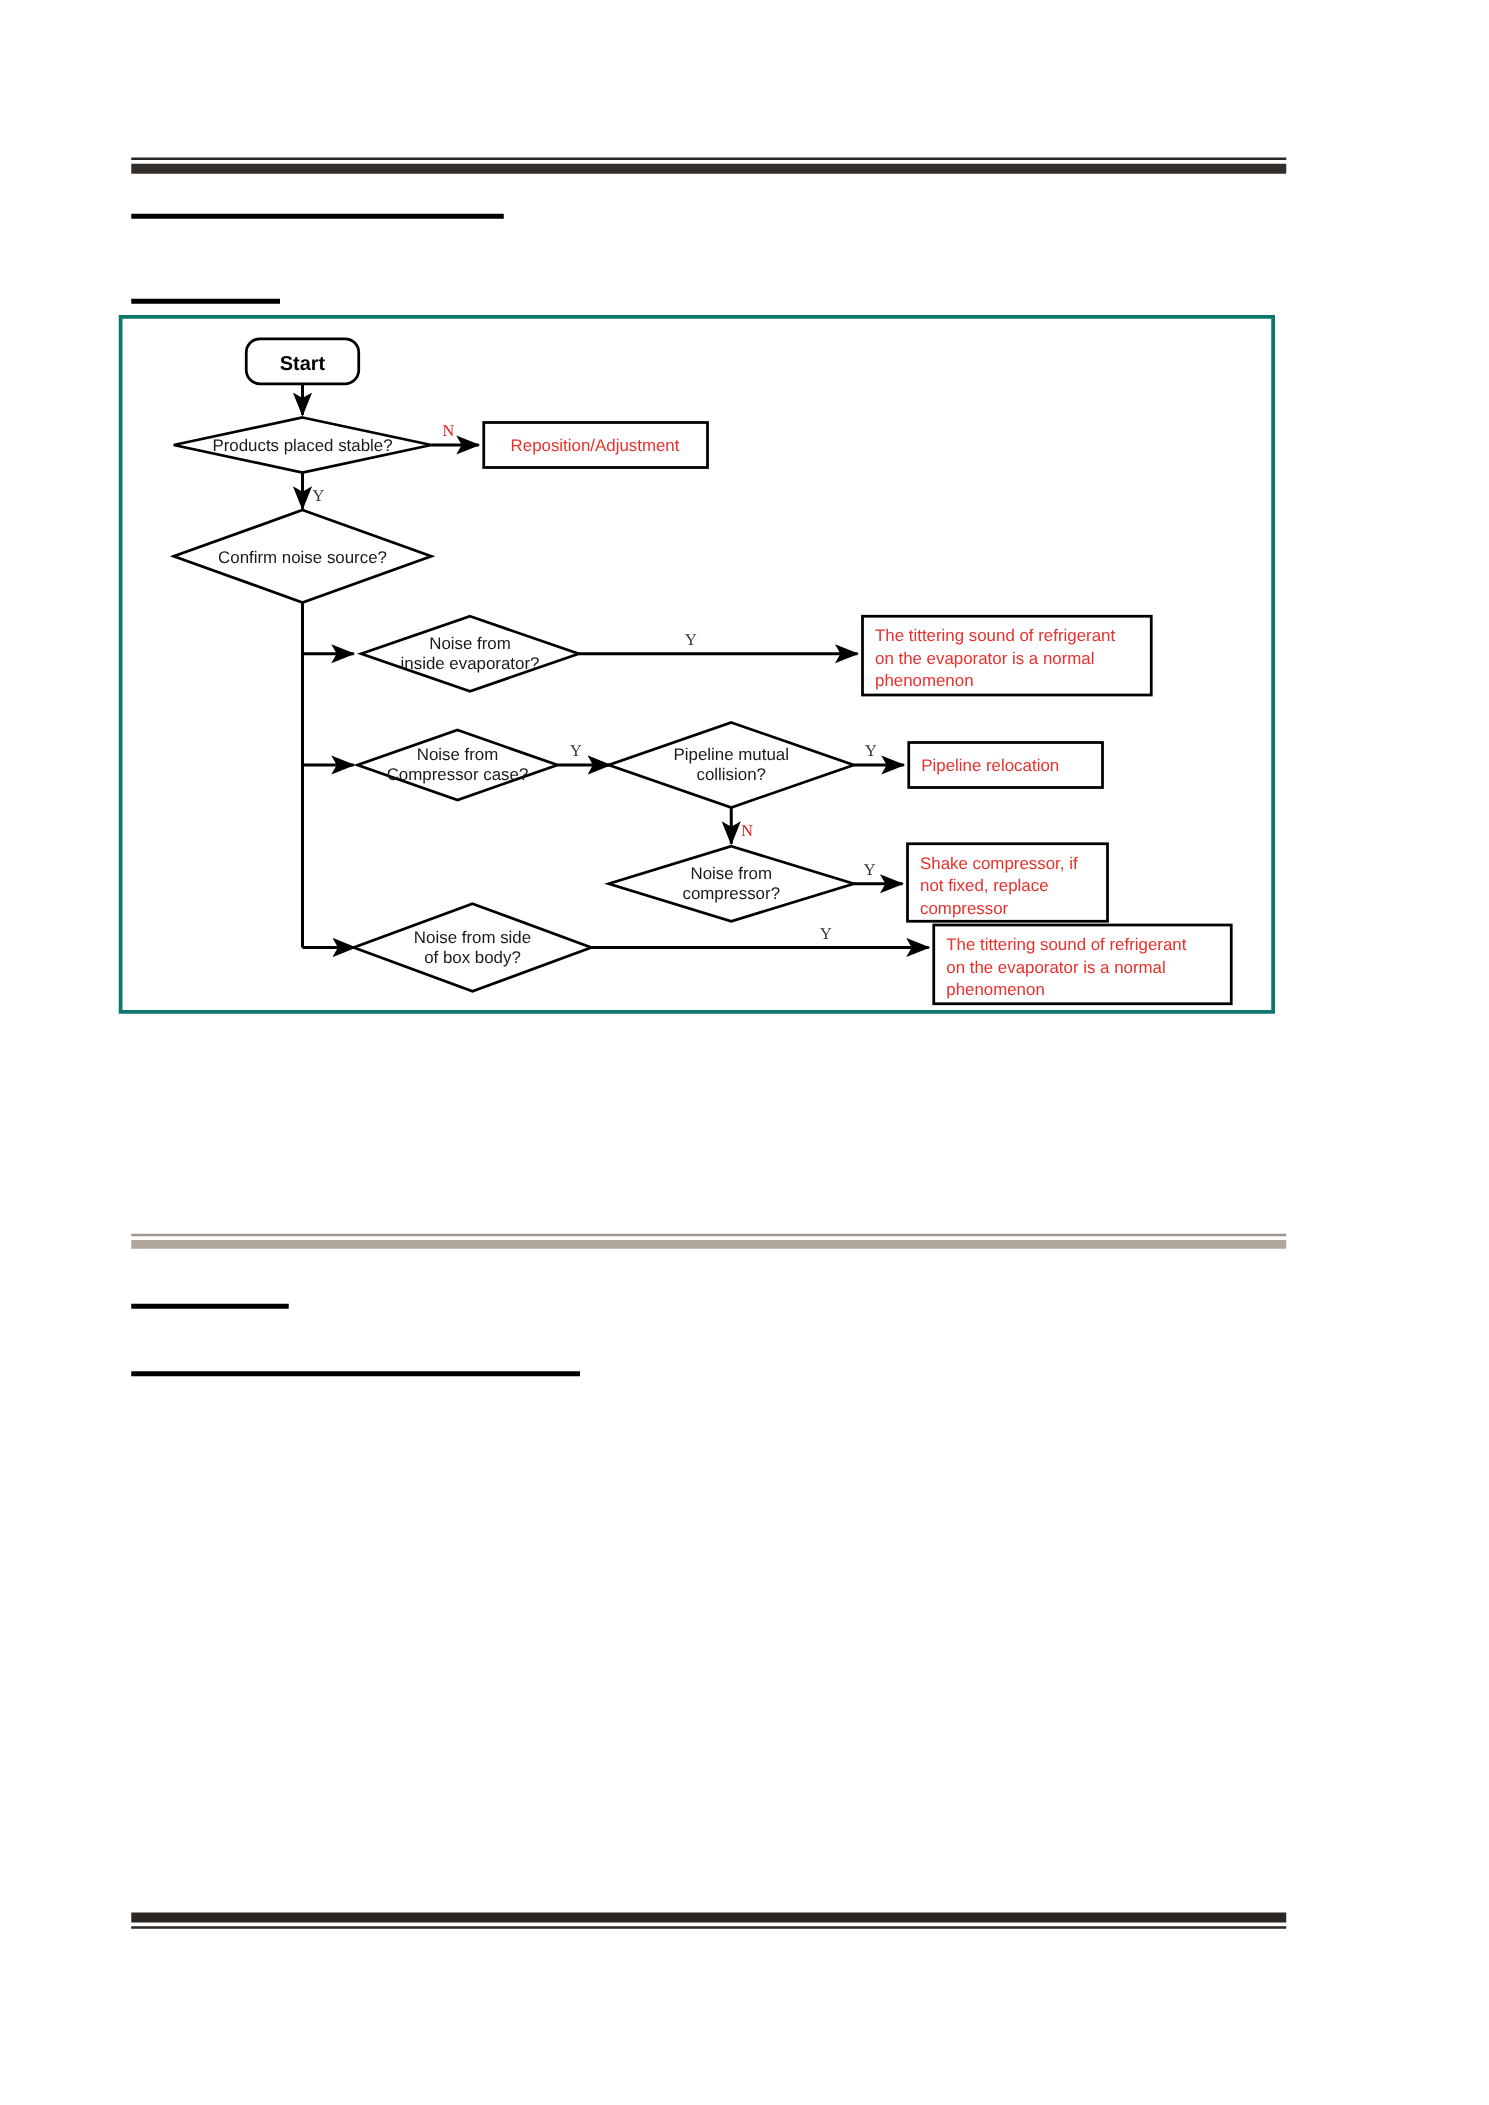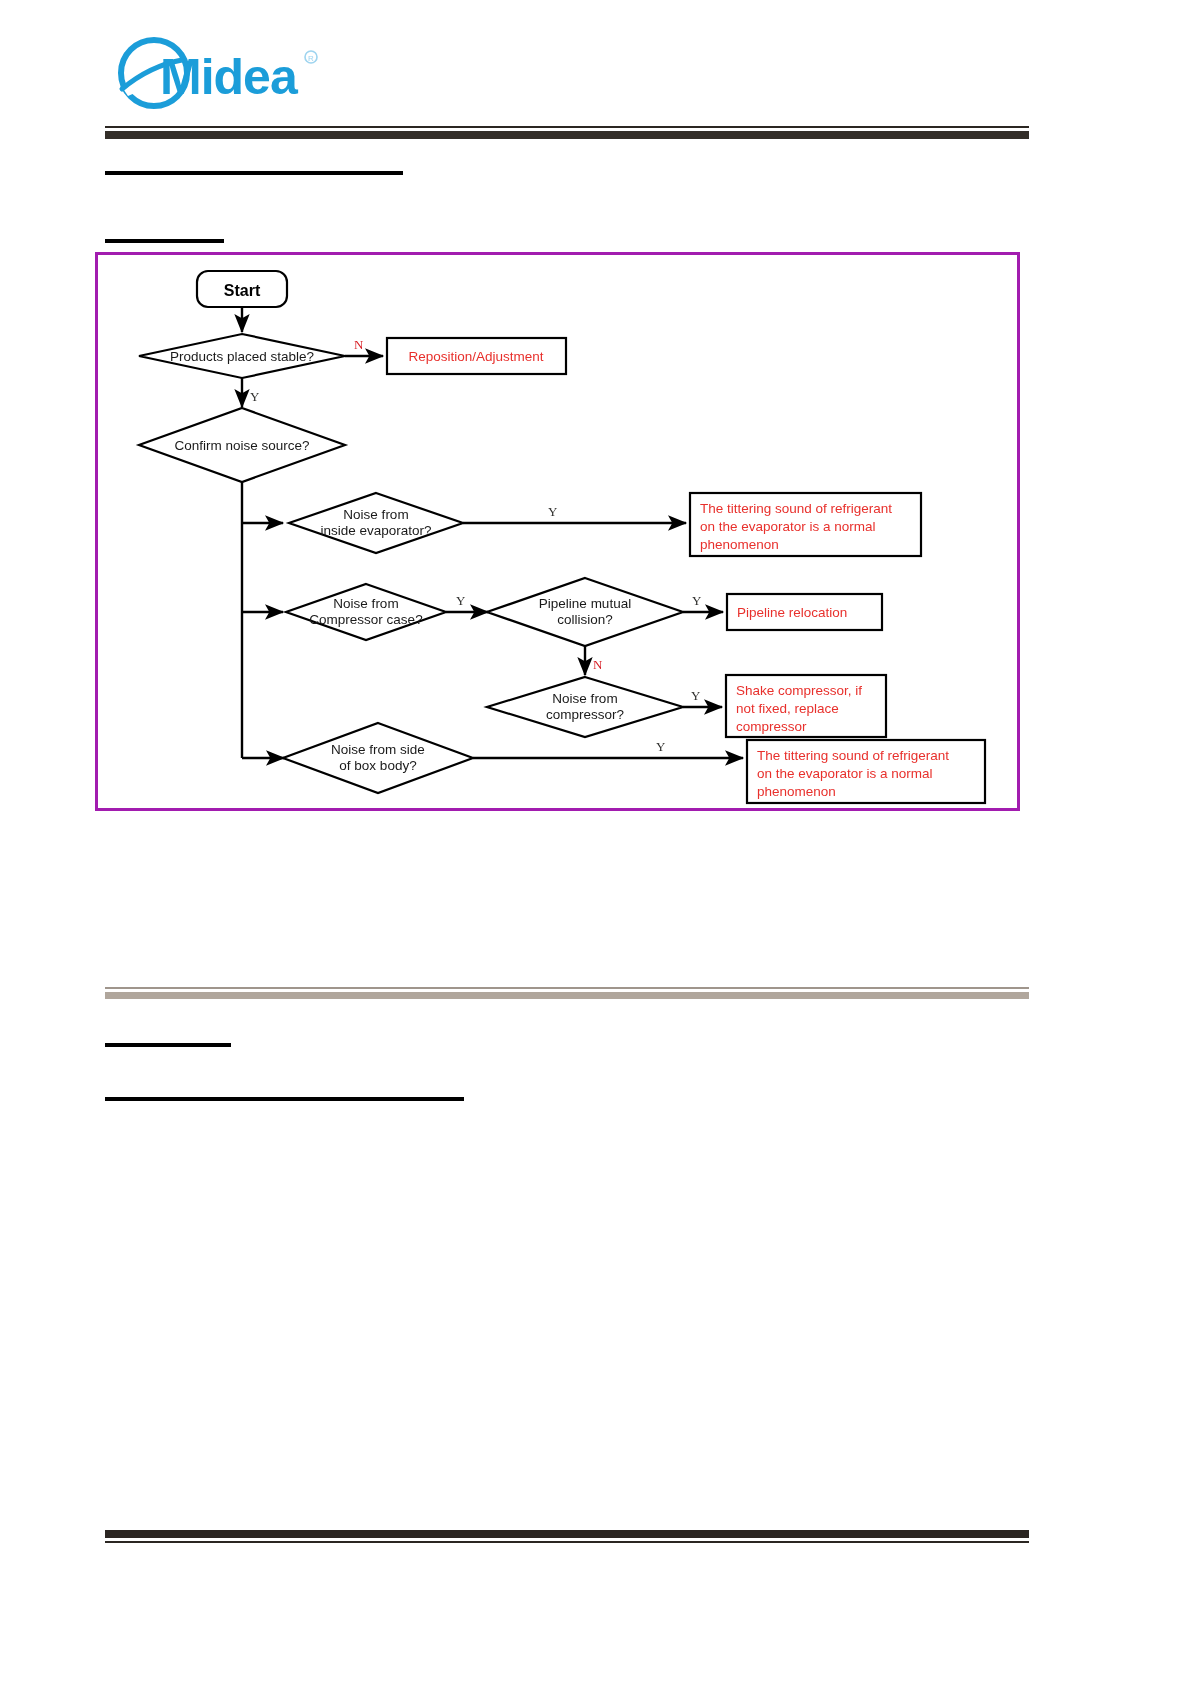--- a/index.html
+++ b/index.html
@@ -69,21 +69,21 @@
     background: #b0a69c;
   }
 
   
   #flowchart-frame {
     position: absolute;
     left: 95px;
     top: 252px;
     width: 925px;
     height: 559px;
-    border: 3px solid #a21caf;
+    border: 3px solid #0f766e;
     background: #ffffff;
     box-sizing: border-box;
   }
   #flowchart-svg {
     position: absolute;
     left: 0; top: 0;
   }
 
   .fc-text {
     font-family: "Liberation Sans", sans-serif;
@@ -148,33 +148,20 @@
     width: 924px;
     height: 2px;
     background: #2b2622;
   }
 </style>
 </head>
 <body>
 
 <div id="page-header">
 
-  <div id="brand-logo">
-    <svg width="230" height="82" viewBox="0 0 230 82" xmlns="http://www.w3.org/2000/svg">
-
-      <path d="M 46 8 A 33 33 0 1 0 46 74 A 33 33 0 1 0 46 8 Z" fill="none" stroke="#1b9dd9" stroke-width="6"></path>
-      <path d="M 16 58 C 30 46 48 36 70 32 C 56 44 40 56 20 64 Z" fill="#ffffff"></path>
-      <path d="M 14 57 C 32 42 52 32 74 28" fill="none" stroke="#1b9dd9" stroke-width="5" stroke-linecap="round"></path>
-
-      <text x="52" y="62" font-family="Liberation Sans, sans-serif" font-size="50" font-weight="bold" fill="#1b9dd9" letter-spacing="-1">Midea</text>
-
-      <circle cx="203" cy="25" r="6" fill="none" stroke="#9ed4ef" stroke-width="1.6"></circle>
-      <text x="203" y="29" text-anchor="middle" font-family="Liberation Sans, sans-serif" font-size="8" fill="#9ed4ef">R</text>
-    </svg>
-  </div>
 
   <div class="rule-thin-dark" style="top:126px;"></div>
   <div class="rule-thick-dark" style="top:131px;"></div>
 </div>
 
 <div class="heading-underline" style="left:105px; top:171px; width:298px;"></div>
 <div class="heading-underline" style="left:105px; top:239px; width:119px;"></div>
 
 <div id="flowchart-frame">
   <svg id="flowchart-svg" width="919" height="553" viewBox="0 0 919 553" xmlns="http://www.w3.org/2000/svg">

